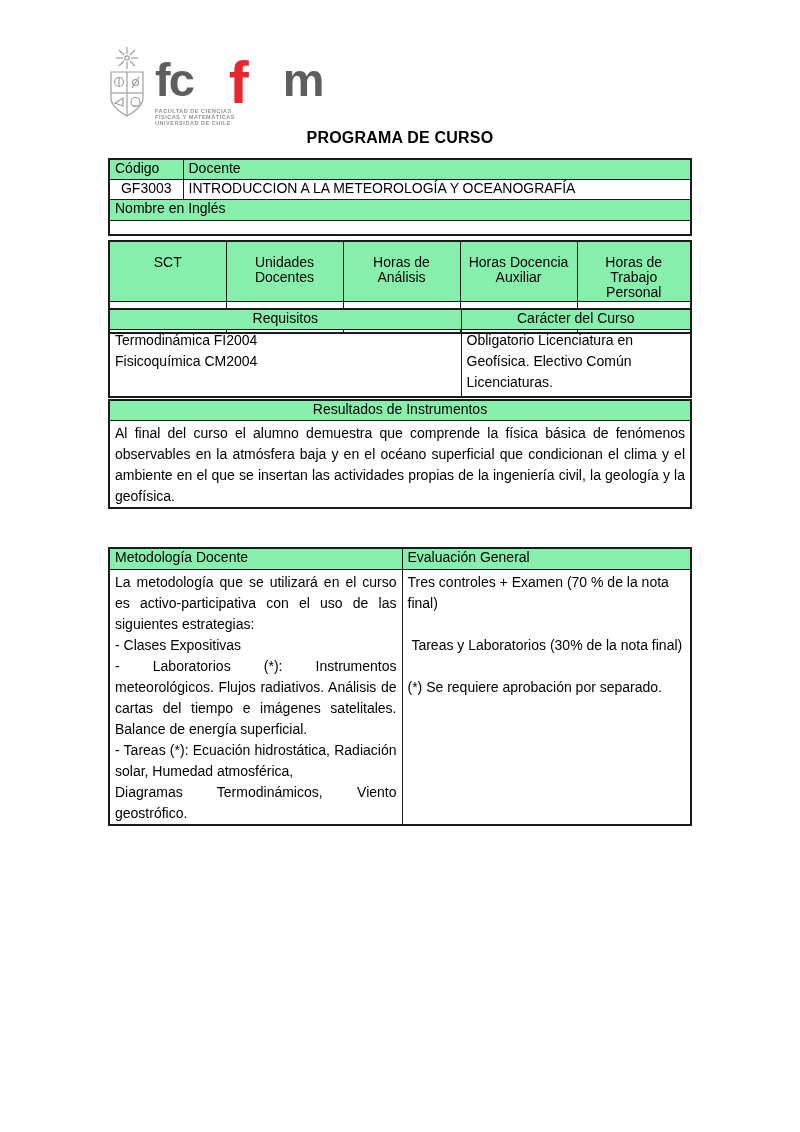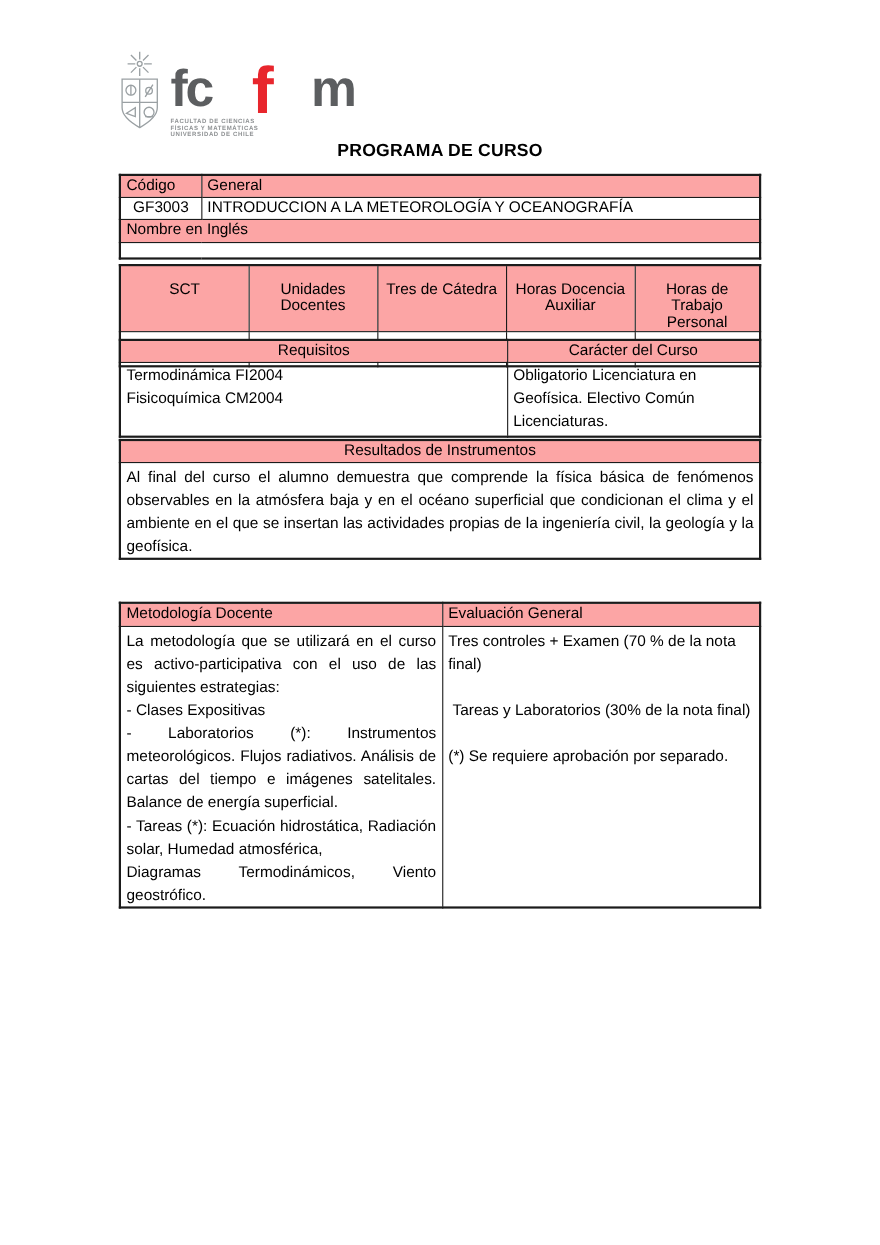--- a/index.html
+++ b/index.html
@@ -36,21 +36,21 @@
   
   table.doc-table {
     position:absolute; left:108px; width:584px;
     border-collapse:collapse; table-layout:fixed;
     font-size:14px; border:2.5px solid #1b1b1b;
   }
   table.doc-table td {
     border:1.5px solid #1b1b1b;
     padding:0 5px; vertical-align:top; overflow:hidden;
   }
-  td.hdr { background:#fca5a5; }
+  td.hdr { background:#86efac; }
   td.center { text-align:center;margin-left:14px; }
   td.vmid { vertical-align:middle; }
   .ws-preline { white-space:pre-line; }
   .ws-prewrap { white-space:pre-wrap; }
   .just { text-align:justify; }
   .lh21 { line-height:21px; }
 
   #tbl-course   { top:158px; }
   #tbl-credits  { top:240px; }
   #tbl-req      { top:308px; }
@@ -107,21 +107,21 @@
   <div class="doc-title">PROGRAMA DE CURSO</div>
 
   <table class="doc-table" id="tbl-course">
     <colgroup>
         <col style="width:74px">
         <col>
       </colgroup>
     <tbody>
         <tr>
       <td class="hdr" style="height:20px">Código</td>
-      <td class="hdr">General</td>
+      <td class="hdr">Docente</td>
     </tr>
     <tr>
       <td class="center" style="height:20px">GF3003</td>
       <td>INTRODUCCION A LA METEOROLOGÍA Y OCEANOGRAFÍA</td>
     </tr>
     <tr>
       <td class="hdr" colspan="2" style="height:21px">Nombre en Inglés</td>
     </tr>
     <tr>
       <td colspan="2" style="height:15px"></td>
@@ -134,21 +134,21 @@
         <col style="width:117px">
         <col style="width:117px">
         <col style="width:117px">
         <col style="width:117px">
         <col>
       </colgroup>
     <tbody>
         <tr>
       <td class="hdr center vmid credits-head" style="height:33px">SCT</td>
       <td class="hdr center vmid credits-head">Unidades Docentes</td>
-      <td class="hdr center vmid credits-head">Tres de Cátedra</td>
+      <td class="hdr center vmid credits-head">Horas de Análisis</td>
       <td class="hdr center vmid credits-head">Horas Docencia Auxiliar</td>
       <td class="hdr center vmid credits-head">Horas de Trabajo Personal</td>
     </tr>
     <tr>
       <td class="center credits-val" style="height:31px">6</td>
       <td class="center credits-val">10</td>
       <td class="center credits-val">3,0</td>
       <td class="center credits-val">1,5</td>
       <td class="center credits-val">4,5</td>
     </tr>

